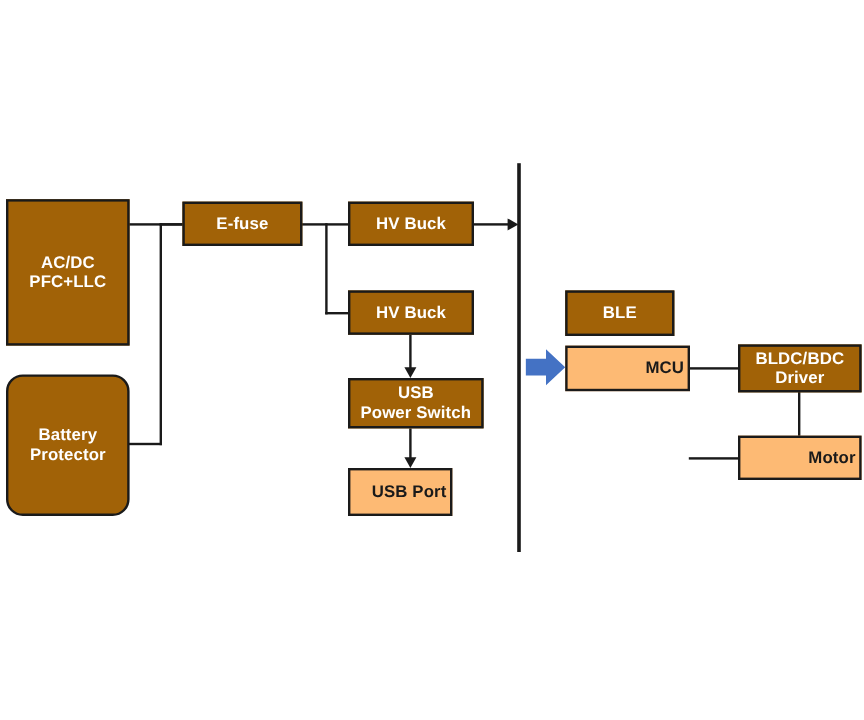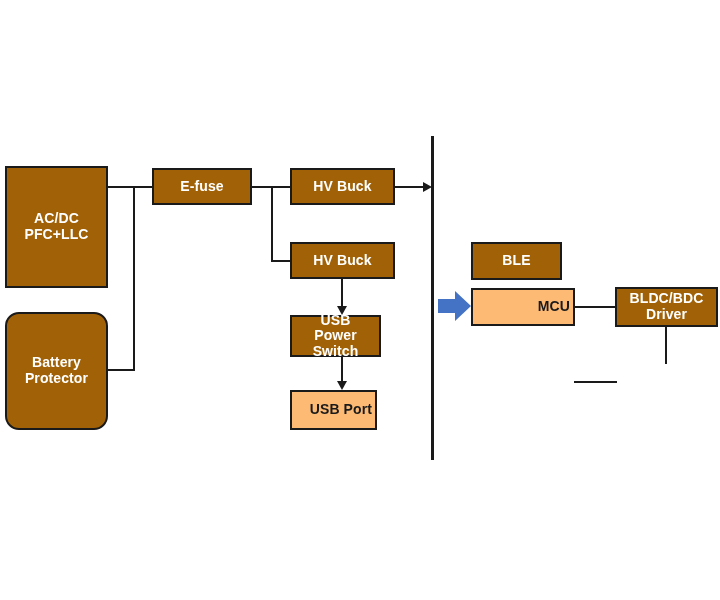--- a/index.html
+++ b/index.html
@@ -133,21 +133,21 @@
   </div>
 
   <div class="blk blk-blue" style="left:290px; top:168px; width:105px; height:37px; font-size:14px;">
     <span class="lbl">HV Buck</span>
   </div>
 
   <div class="blk blk-blue" style="left:290px; top:242px; width:105px; height:37px; font-size:14px;">
     <span class="lbl">HV Buck</span>
   </div>
 
-  <div class="blk blk-blue" style="left:290px; top:315px; width:91px; height:42px; font-size:14px;">
+  <div class="blk blk-blue" style="left:290px; top:315px; width:113px; height:42px; font-size:14px;">
     <span class="lbl">USB
 Power Switch</span>
   </div>
 
   <div class="blk blk-gray" style="left:290px; top:390px; width:87px; height:40px; font-size:14px;">
     <span class="lbl">USB Port</span>
   </div>
 
   <div class="blk blk-blue" style="left:471px; top:214px; width:91px; height:38px; font-size:14px;margin-top:28px;">
     <span class="lbl">BLE</span>
@@ -156,14 +156,17 @@
   <div class="blk blk-gray" style="left:471px; top:288px; width:104px; height:38px; font-size:14px;">
     <span class="lbl">MCU</span>
   </div>
 
   <div class="blk blk-blue" style="left:615px; top:287px; width:103px; height:40px; font-size:14px;">
     <span class="lbl">BLDC/BDC
 Driver</span>
   </div>
 
 
+  <div class="blk blk-gray" style="left:615px; top:363px; width:103px; height:37px; font-size:14px;">
+    <span class="lbl">Motor</span>
+  </div>
 
 </div>
 
 </body></html>

